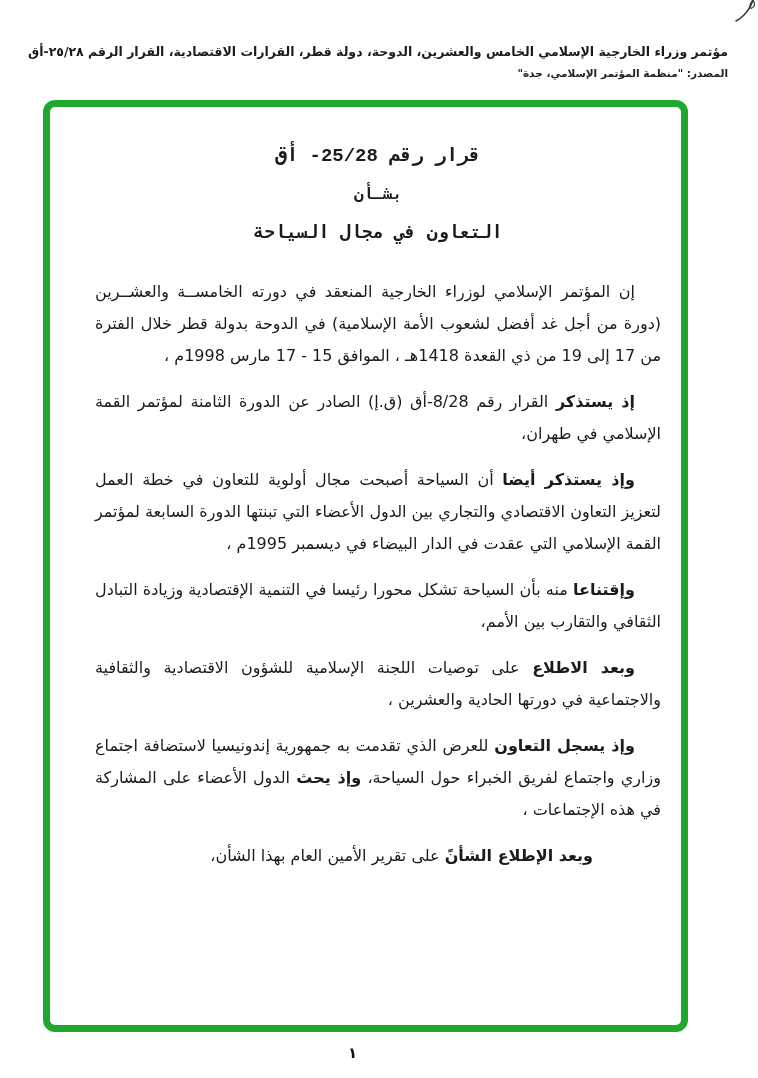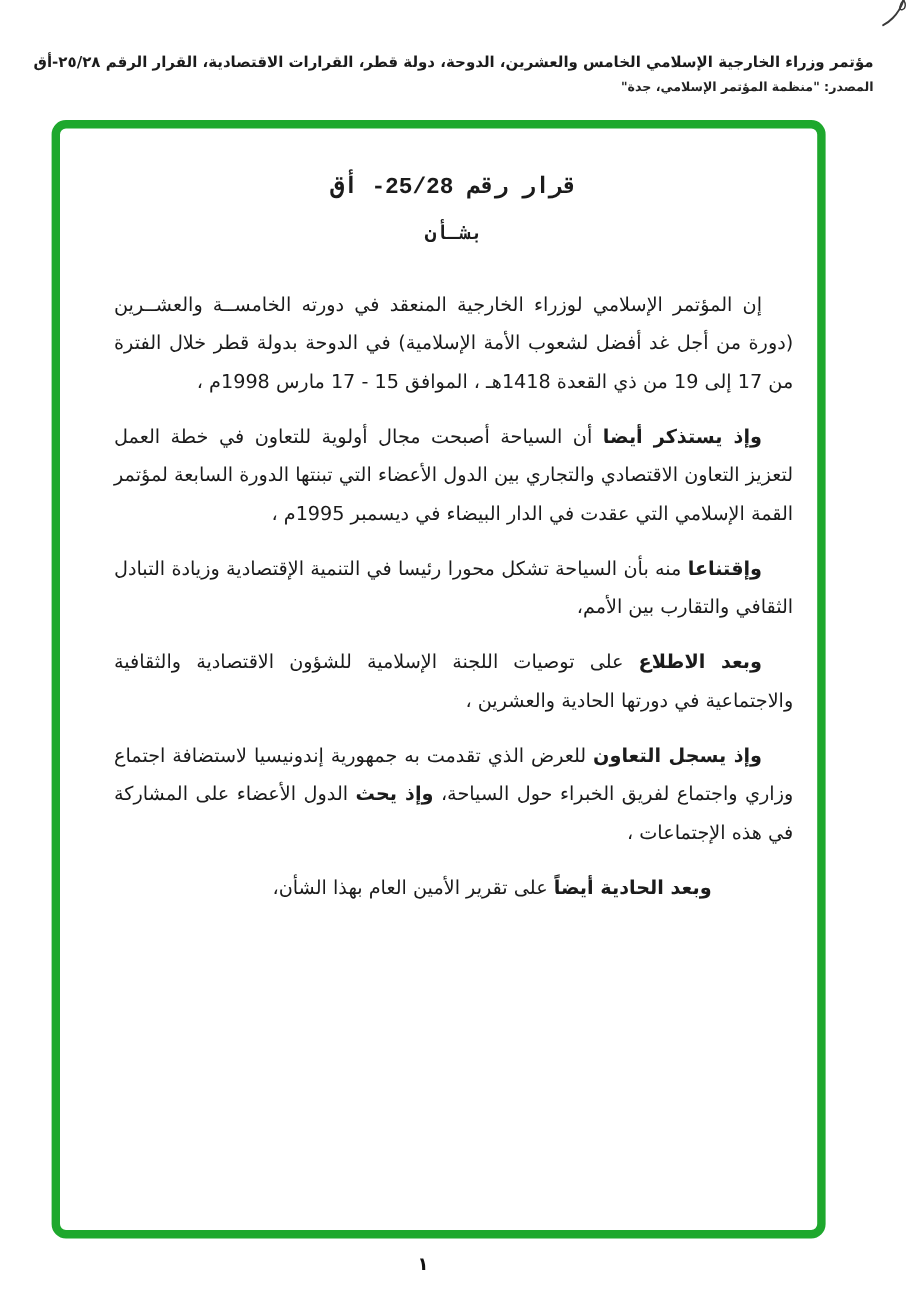--- a/index.html
+++ b/index.html
@@ -116,31 +116,33 @@
   <path d="M31,0 C33,3 33,7 30,8 C27,9 27,4 31,0" stroke="#3a3a3a" stroke-width="1.2" fill="none" stroke-linecap="round"></path>
 </svg>
 
 <div class="frame"></div>
 
 <div class="content">
 
   <div class="res-title">
     <div class="t1">قرار رقم 25/28- أق</div>
     <div class="t2">بشـأن</div>
+    <div class="t3">التعاون في مجال السياحة</div>
   </div>
 
   <p class="para"><span class="b"></span><span>إن المؤتمر الإسلامي لوزراء الخارجية المنعقد في دورته الخامســة والعشــرين (دورة من أجل غد أفضل لشعوب الأمة الإسلامية) في الدوحة بدولة قطر خلال الفترة من 17 إلى 19 من ذي القعدة 1418هـ ، الموافق 15 - 17 مارس 1998م ،</span><span class="b"></span><span></span></p>
 
+  <p class="para"><span class="b">إذ يستذكر</span><span> القرار رقم 8/28-أق (ق.إ) الصادر عن الدورة الثامنة لمؤتمر القمة الإسلامي في طهران،</span><span class="b"></span><span></span></p>
 
 
   <p class="para"><span class="b">وإذ يستذكر أيضا</span><span> أن السياحة أصبحت مجال أولوية للتعاون في خطة العمل لتعزيز التعاون الاقتصادي والتجاري بين الدول الأعضاء التي تبنتها الدورة السابعة لمؤتمر القمة الإسلامي التي عقدت في الدار البيضاء في ديسمبر 1995م ،</span><span class="b"></span><span></span></p>
 
   <p class="para"><span class="b">وإقتناعا</span><span> منه بأن السياحة تشكل محورا رئيسا في التنمية الإقتصادية وزيادة التبادل الثقافي والتقارب بين الأمم،</span><span class="b"></span><span></span></p>
 
   <p class="para"><span class="b">وبعد الاطلاع</span><span> على توصيات اللجنة الإسلامية للشؤون الاقتصادية والثقافية والاجتماعية في دورتها الحادية والعشرين ،</span><span class="b"></span><span></span></p>
 
   <p class="para"><span class="b">وإذ يسجل التعاون</span><span> للعرض الذي تقدمت به جمهورية إندونيسيا لاستضافة اجتماع وزاري واجتماع لفريق الخبراء حول السياحة، </span><span class="b">وإذ يحث</span><span> الدول الأعضاء على المشاركة في هذه الإجتماعات ،</span></p>
 
-  <p class="para para-last"><span class="b">وبعد الحادية أيضاً</span><span> على تقرير الأمين العام بهذا الشأن،</span><span class="b"></span><span></span></p>
+  <p class="para para-last"><span class="b">وبعد الإطلاع الشأنً</span><span> على تقرير الأمين العام بهذا الشأن،</span><span class="b"></span><span></span></p>
 
 </div>
 
 <div class="page-number">١</div>
 
 </body></html>

